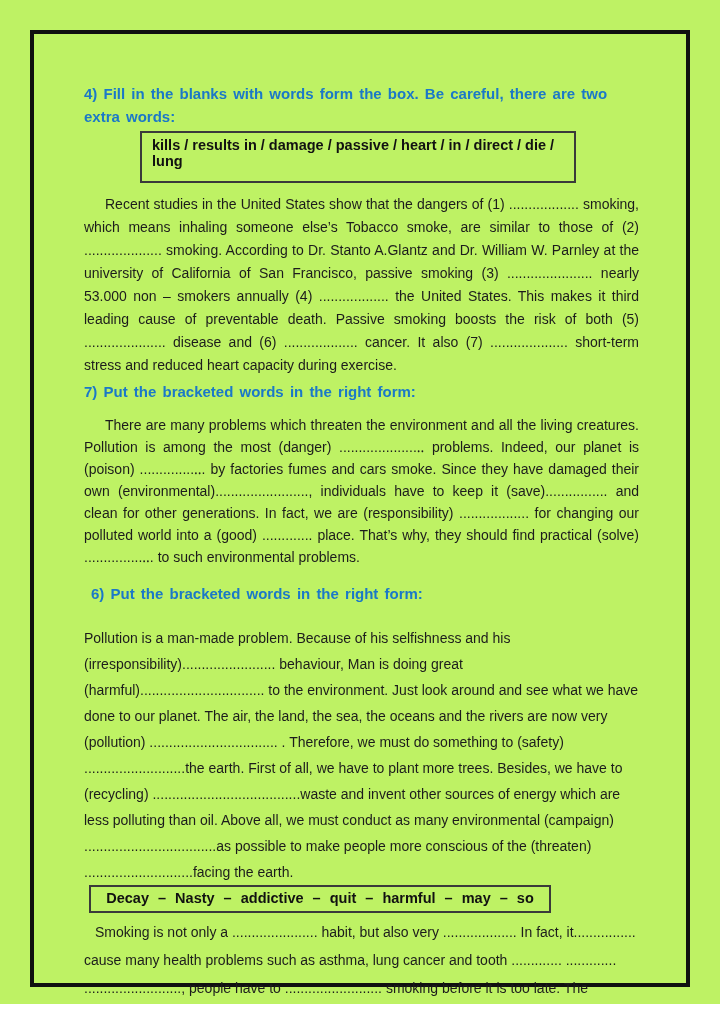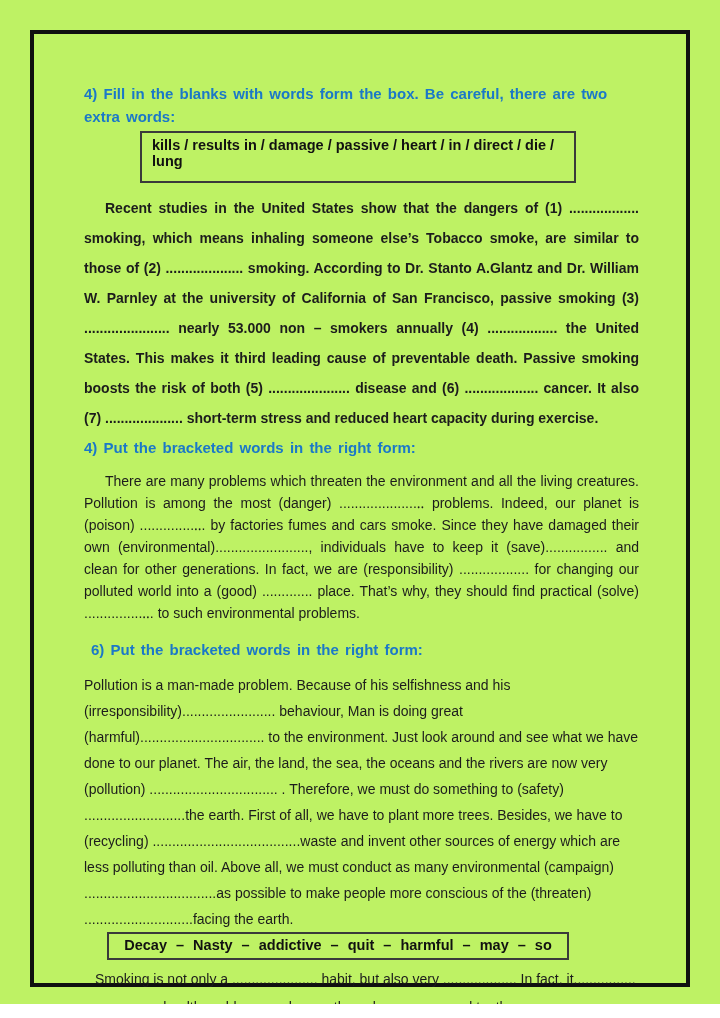--- a/index.html
+++ b/index.html
@@ -29,37 +29,37 @@
   .heading {
     margin: 0;
     font-size: 15px;
     font-weight: bold;
     color: var(--heading-blue, #1b78c8);
     line-height: 23px;
     word-spacing: 2px;
   }
   .h4 { margin-bottom: 3px; }
   .h5 { margin-top: 3px; margin-bottom: 11px; }
-  .h6 { margin-top: 14px; margin-left: 7px; margin-bottom: 11px; }
+  .h6 { margin-top: 14px; margin-left: 7px; margin-bottom: 20px; }
   .h7 { margin-top: 6px; margin-bottom: 1px; }
   .wordbox {
     border: 2px solid #3a3a3a;
     font-weight: bold;
     font-size: 14.5px;
     color: #111;
     box-sizing: border-box;
   }
   .wordbox1 {
     margin: 1px 0 10px 56px;
     width: 436px;
     padding: 4px 10px 12px 10px;
     text-align: left;
   }
   .wordbox2 {
-    margin: 0 0 5px 23px;
+    margin: 0 0 5px 5px;
     width: 462px;
     padding: 3px 6px 5px 6px;
     text-align: center;
     word-spacing: 5px;
   }
   .reading-title {
     margin: 2px 0 3px 0;
     font-size: 15px;
     font-weight: bold;
     color: #141414;
@@ -67,40 +67,40 @@
     text-decoration: underline;
   }
   .para {
     margin: 0;
     font-size: 14px;
     color: #1c1c1c;
   }
   .justify { text-align: justify; }
   .indent  { text-indent: 21px; }
   .indent-sm { text-indent: 11px; }
-  .lh21 { line-height: 30px; font-weight: bold; }
+  .lh21 { line-height: 23px; }
   .lh22 { line-height: 22px; }
   .lh26 { line-height: 26px; }
   .lh28 { line-height: 28px; }
   .b { font-weight: normal; margin-top: 9px; }
 </style>
 </head>
 <body>
 
 <div class="page">
   <div class="frame">
 
     <section>
       <h2 class="heading h4">4) Fill in the blanks with words form the box. Be careful, there are two extra words:</h2>
       <div class="wordbox wordbox1">kills / results in / damage / passive / heart / in / direct / die / lung</div>
       <p class="para justify indent lh21">Recent studies in the United States show that the dangers of (1) .................. smoking, which means inhaling someone else’s Tobacco smoke, are similar to those of (2) .................... smoking. According to Dr. Stanto A.Glantz and Dr. William W. Parnley at the university of California of San Francisco, passive smoking (3) ...................... nearly 53.000 non – smokers annually (4) .................. the United States. This makes it third leading cause of preventable death. Passive smoking boosts the risk of both (5) ..................... disease and (6) ................... cancer. It also (7) .................... short-term stress and reduced heart capacity during exercise.</p>
     </section>
 
     <section>
-      <h2 class="heading h5">4) Put the bracketed words in the right form:</h2>
+      <h2 class="heading h5">7) Put the bracketed words in the right form:</h2>
       <p class="para justify indent lh22"><span>There are many problems which threaten the environment and all the living creatures. Pollution is among the most </span><span class="b">(danger)</span><span> ....................‥ problems.  Indeed, our planet is </span><span class="b">(poison)</span><span> ..............‥. by factories fumes and cars  smoke. Since they have damaged their own </span><span class="b">(environmental)</span><span>........................, individuals have to keep it </span><span class="b">(save)</span><span>................ and clean for other generations. In fact, we are </span><span class="b">(responsibility)</span><span> .................. for changing our polluted world into a </span><span class="b">(good)</span><span> ............. place. That’s why, they should find practical </span><span class="b">(solve)</span><span> ...............‥. to such environmental problems.</span></p>
     </section>
 
     <section>
       <h2 class="heading h6">6) Put the bracketed words in the right form:</h2>
       <p class="para lh26"><span>Pollution is a man-made problem. Because of his selfishness and his </span><span class="b">(irresponsibility)</span><span>........................ behaviour,  Man is doing great </span><span class="b">(harmful)</span><span>................................ to the environment. Just look around and see what we have done to our planet. The air, the land, the sea, the oceans and the rivers are now very </span><span class="b">(pollution)</span><span> .................................  . Therefore, we must do something to </span><span class="b">(safety)</span><span> ..........................the earth. First of all, we have to plant more trees. Besides, we have to </span><span class="b">(recycling)</span><span> ......................................waste and invent other sources of energy which  are less polluting than oil. Above all, we must conduct as many environmental </span><span class="b">(campaign)</span><span> ..................................as possible to make people more conscious of the </span><span class="b">(threaten</span><span>) ............................facing the earth.</span></p>
     </section>
 
     <section>
       <div class="wordbox wordbox2">Decay – Nasty –  addictive – quit  – harmful – may – so</div>

